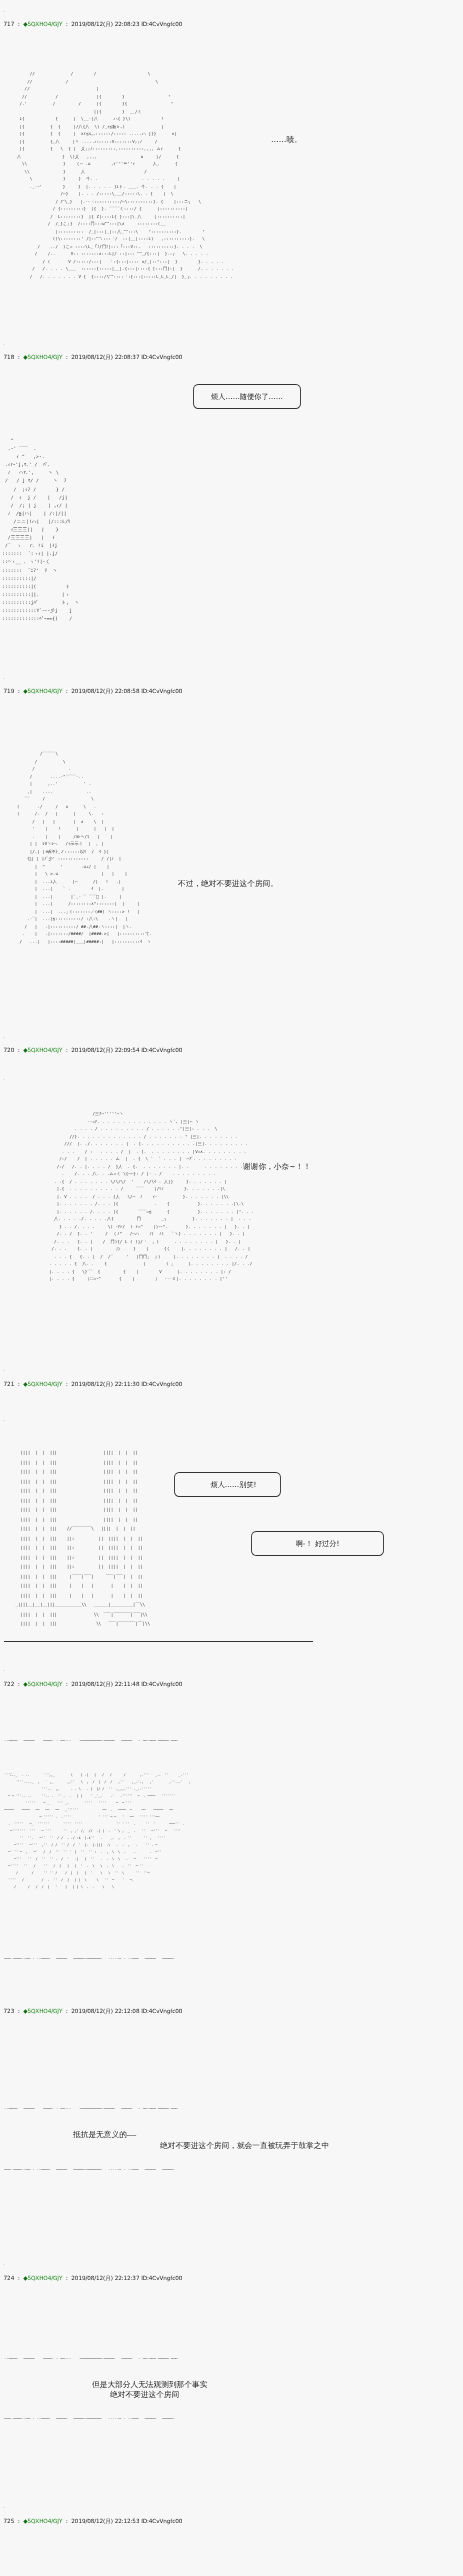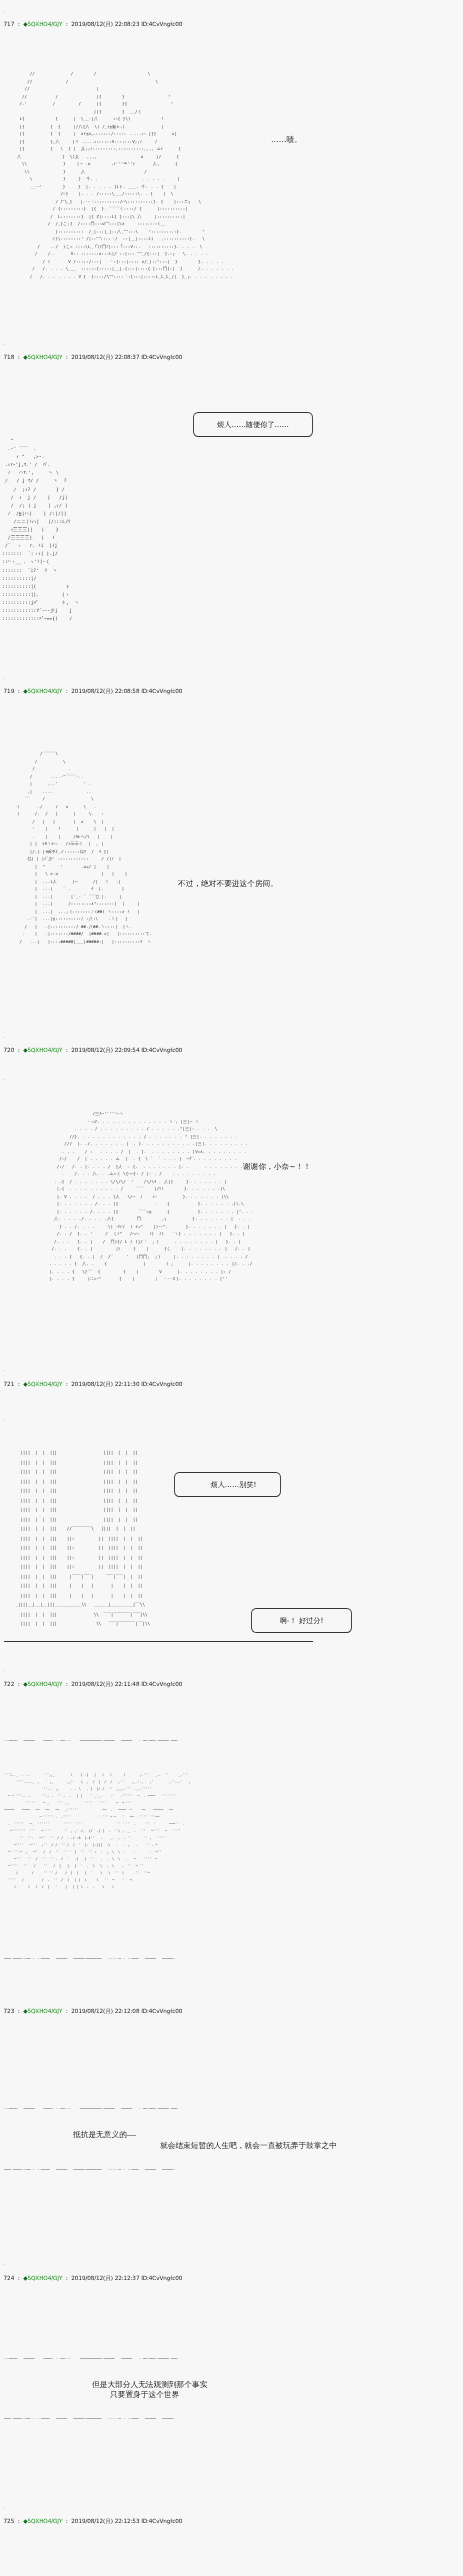--- a/index.html
+++ b/index.html
@@ -84,21 +84,21 @@
 <div class="post" style="top:0;">
   <span class="dot" style="top:342px;">.</span>
   <div class="hdr" style="top:354px;">
     <span>718</span>
     <span>：</span>
     <span class="dia">◆</span><span class="trip">5QXHO4/GJY</span>
     <span>：</span>
     <span>2019/08/12(月) 22:08:37</span>
     <span>ID:4CvVngfc00</span>
   </div>
-  <div class="bubble" style="top:412px;left:193px;width:120px;height:25px;text-align:center;">
+  <div class="bubble" style="top:384px;left:193px;width:108px;height:25px;text-align:center;">
     <span>烦人……随便你了……</span>
   </div>
   <pre class="aa" style="top:437px;left:2.1px;font-size:4.6px;line-height:8.1px;">   ^
   .-' ‾‾‾  .
      ｨ ^   ,&gt;-.
  .ｨrｰ'j,ﾏ､' /  ﾊﾟ､
   ﾉ   ハﾏ､',     ヽ \
  /   / j ﾏ/ /     ヽ  7
     /  ;ｨ7 /       } /
    /  ｨ  j /    |   /j|
@@ -222,21 +222,21 @@
   ||||  |  |  |||     |‾‾‾‾|‾‾‾|     ‾‾‾|‾‾‾|  |  ||
   ||||  |  |  |||     |    |   |       |    |  |  ||
   ||||  |  |  |||     |    |   |       |    |  |  ||
 _||||__|__|__|||___________\\   ______|_________|‾‾\\
   ||||  |  |  |||               \\  ‾‾‾|‾‾‾‾‾‾‾|‾‾‾|\\
   ||||  |  |  |||                \\   ‾‾‾|‾‾‾‾‾‾‾|‾‾|\\</pre>
   <div class="rule solid" style="top:1641px;width:309px;"></div>
   <div class="bubble" style="top:1472px;left:174px;width:107px;height:25px;padding-left:12px;">
     <span>烦人……别笑!</span>
   </div>
-  <div class="bubble" style="top:1608px;left:251px;width:101px;height:25px;">
+  <div class="bubble" style="top:1531px;left:251px;width:133px;height:25px;">
     <span>啊-！ 好过分!</span>
   </div>
 </div>
 
 <div class="post" style="top:0;">
   <span class="dot" style="top:1668px;">.</span>
   <div class="hdr" style="top:1681px;">
     <span>722</span>
     <span>：</span>
     <span class="dia">◆</span><span class="trip">5QXHO4/GJY</span>
@@ -269,37 +269,37 @@
   <div class="hdr" style="top:2008px;">
     <span>723</span>
     <span>：</span>
     <span class="dia">◆</span><span class="trip">5QXHO4/GJY</span>
     <span>：</span>
     <span>2019/08/12(月) 22:12:08</span>
     <span>ID:4CvVngfc00</span>
   </div>
   <pre class="aa" style="top:2107px;left:4.1px;font-size:4.1px;line-height:4.6px;letter-spacing:-0.3px;">--────   ─────    ────- - ──---    ──────────-─────   ─────   - ──-─── ───── ───</pre>
   <div class="narr" style="top:2131px;left:73px;font-family:Liberation Mono, monospace;">抵抗是无意义的——</div>
-  <div class="narr" style="top:2141px;left:160px;">就会结束短暂的人生吧，就会一直被玩弄于鼓掌之中</div>
+  <div class="narr" style="top:2141px;left:160px;">绝对不要进这个房间，就会一直被玩弄于鼓掌之中</div>
   <pre class="aa" style="top:2168px;left:4.1px;font-size:4.1px;line-height:4.6px;letter-spacing:-0.3px;">─── ────--── - --────   ─────   ─────-───────   -----─ - --───   ─────   ─────-</pre>
 </div>
 
 <div class="post" style="top:0;">
   <span class="dot" style="top:2262px;">.</span>
   <div class="hdr" style="top:2275px;">
     <span>724</span>
     <span>：</span>
     <span class="dia">◆</span><span class="trip">5QXHO4/GJY</span>
     <span>：</span>
     <span>2019/08/12(月) 22:12:37</span>
     <span>ID:4CvVngfc00</span>
   </div>
   <pre class="aa" style="top:2357px;left:4.1px;font-size:4.1px;line-height:4.6px;letter-spacing:-0.3px;">--────   ─────    ────- - ──---    ──────────-─────   ─────   - ──-─── ───── ───</pre>
   <div class="narr" style="top:2380px;left:92px;text-align:right;">但是大部分人无法观测到那个事实</div>
-  <div class="narr" style="top:2390px;left:110px;">只要置身于这个世界</div>
+  <div class="narr" style="top:2390px;left:110px;">绝对不要进这个房间</div>
   <pre class="aa" style="top:2417px;left:4.1px;font-size:4.1px;line-height:4.6px;letter-spacing:-0.3px;">─── ────--── - --────   ─────   ─────-───────   -----─ - --───   ─────   ─────-</pre>
 </div>
 
 <div class="post" style="top:0;">
   <span class="dot" style="top:2505px;">.</span>
   <div class="hdr" style="top:2518px;">
     <span>725</span>
     <span>：</span>
     <span class="dia">◆</span><span class="trip">5QXHO4/GJY</span>
     <span>：</span>

